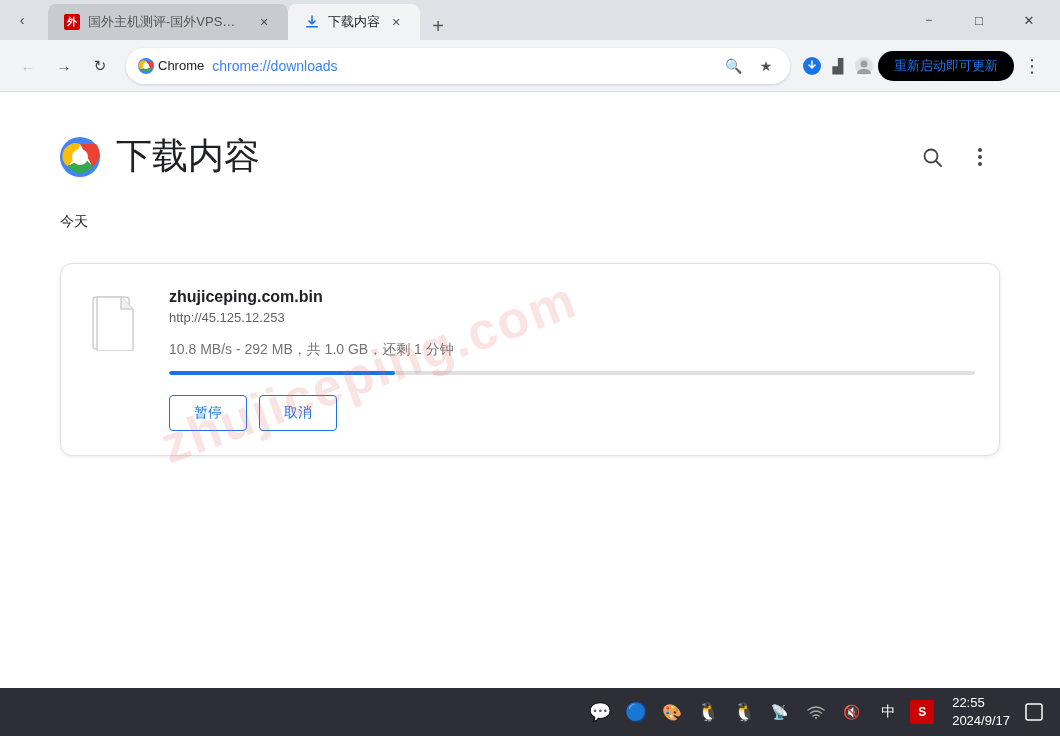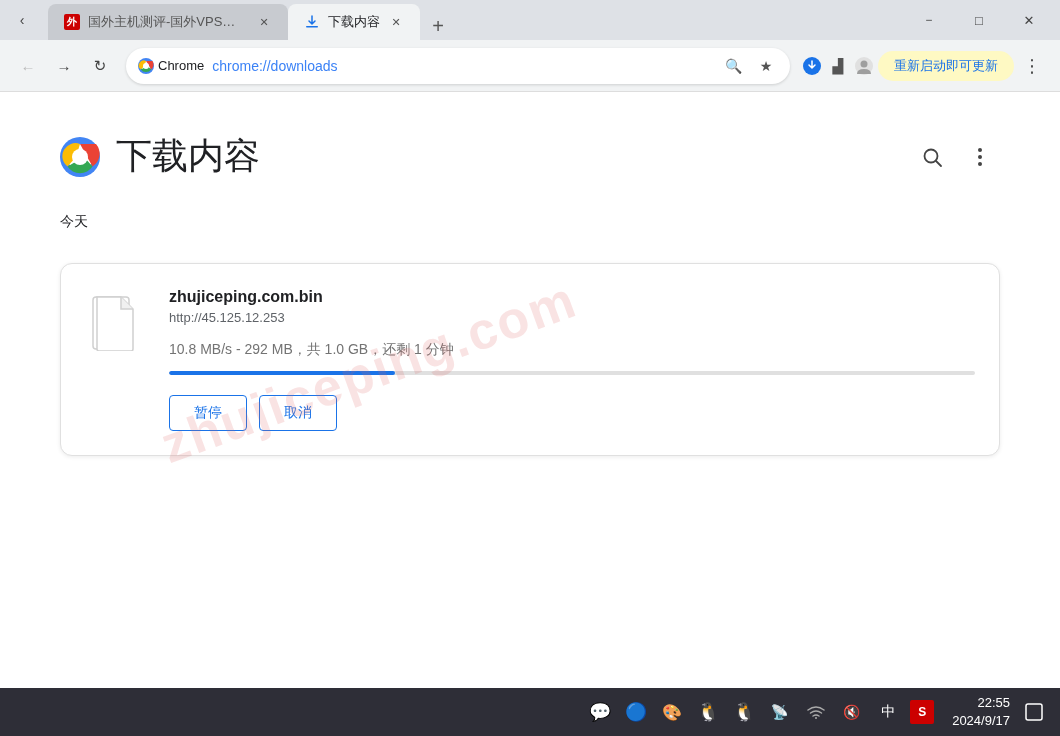--- a/index.html
+++ b/index.html
@@ -34,21 +34,21 @@
     .nav-btn { width: 32px; height: 32px; display: flex; align-items: center; justify-content: center; border-radius: 50%; cursor: pointer; color: #444; font-size: 15px; }
     .nav-btn.disabled { color: #bbb; cursor: default; }
 
     
     .address-bar { flex: 1; height: 36px; background: white; border-radius: 18px; display: flex; align-items: center; padding: 0 12px; gap: 8px; box-shadow: 0 1px 3px rgba(0,0,0,0.15); margin: 0 6px; }
     .address-favicon { display: flex; align-items: flex-start; gap: 4px; }
     .address-icon { width: 24px; height: 24px; display: flex; align-items: center; justify-content: center; border-radius: 50%; cursor: pointer; color: #555; font-size: 14px; }
 
     
     .toolbar-right { display: flex; align-items: center; gap: 2px; }
-    .update-btn { background: #fef9c3; color: #1a73e8; border: none; border-radius: 18px; padding: 6px 16px; font-size: 13px; cursor: pointer; white-space: nowrap; }
+    .update-btn { background: #000000; color: #1a73e8; border: none; border-radius: 18px; padding: 6px 16px; font-size: 13px; cursor: pointer; white-space: nowrap; }
     .menu-btn { width: 32px; height: 32px; display: flex; align-items: center; justify-content: center; border-radius: 50%; cursor: pointer; color: #444; font-size: 18px; }
 
     
     .main-content { flex: 1; background: white; overflow-y: auto; }
     .downloads-page { padding: 40px 60px; }
     .page-header { display: flex; align-items: center; justify-content: space-between; margin-bottom: 32px; }
     .page-title-wrap { display: flex; align-items: center; gap: 16px; }
     .page-title { font-size: 36px; font-weight: 400; color: #202124; }
     .header-icons { display: flex; align-items: center; gap: 8px; }
     .header-icon-btn { width: 40px; height: 40px; display: flex; align-items: center; justify-content: center; border-radius: 50%; cursor: pointer; color: #444; font-size: 20px; }
@@ -69,21 +69,21 @@
     .download-actions { display: flex; gap: 12px; }
     .action-btn { padding: 8px 24px; border: 1px solid #1a73e8; border-radius: 4px; background: white; color: #1a73e8; font-size: 14px; cursor: pointer; font-weight: 500; }
 
     
     .watermark { position: absolute; top: 250px; left: 150px; font-size: 52px; color: rgba(220, 100, 100, 0.18); font-weight: bold; transform: rotate(-20deg); pointer-events: none; white-space: nowrap; letter-spacing: 2px; }
 
     
     .taskbar { height: 48px; background: rgba(30,30,40,0.92); display: flex; align-items: center; justify-content: flex-end; padding: 0 12px; gap: 10px; flex-shrink: 0; }
     .taskbar-icons { display: flex; align-items: center; gap: 8px; }
     .taskbar-icon { width: 28px; height: 28px; display: flex; align-items: center; justify-content: center; cursor: pointer; font-size: 18px; }
-    .taskbar-clock { display: flex; flex-direction: column; align-items: flex-end; color: white; font-size: 13px; line-height: 1.4; margin-left: 8px; }
+    .taskbar-clock { display: flex; flex-direction: column; color: white; font-size: 13px; line-height: 1.4; margin-left: 8px; }
     .taskbar-notify { width: 28px; height: 28px; display: flex; align-items: center; justify-content: center; cursor: pointer; color: white; font-size: 16px; }
 
     
     .chrome-logo { width: 40px; height: 40px; border-radius: 50%; position: relative; display: flex; align-items: center; justify-content: center; flex-shrink: 0; }
 
     
     .tab-fav-red { width: 16px; height: 16px; background: #cc0000; border-radius: 2px; display: flex; align-items: center; justify-content: center; }
     .tab-fav-download { width: 16px; height: 16px; display: flex; align-items: center; justify-content: center; color: #1a73e8; font-size: 14px; }
   </style>
 </head>

